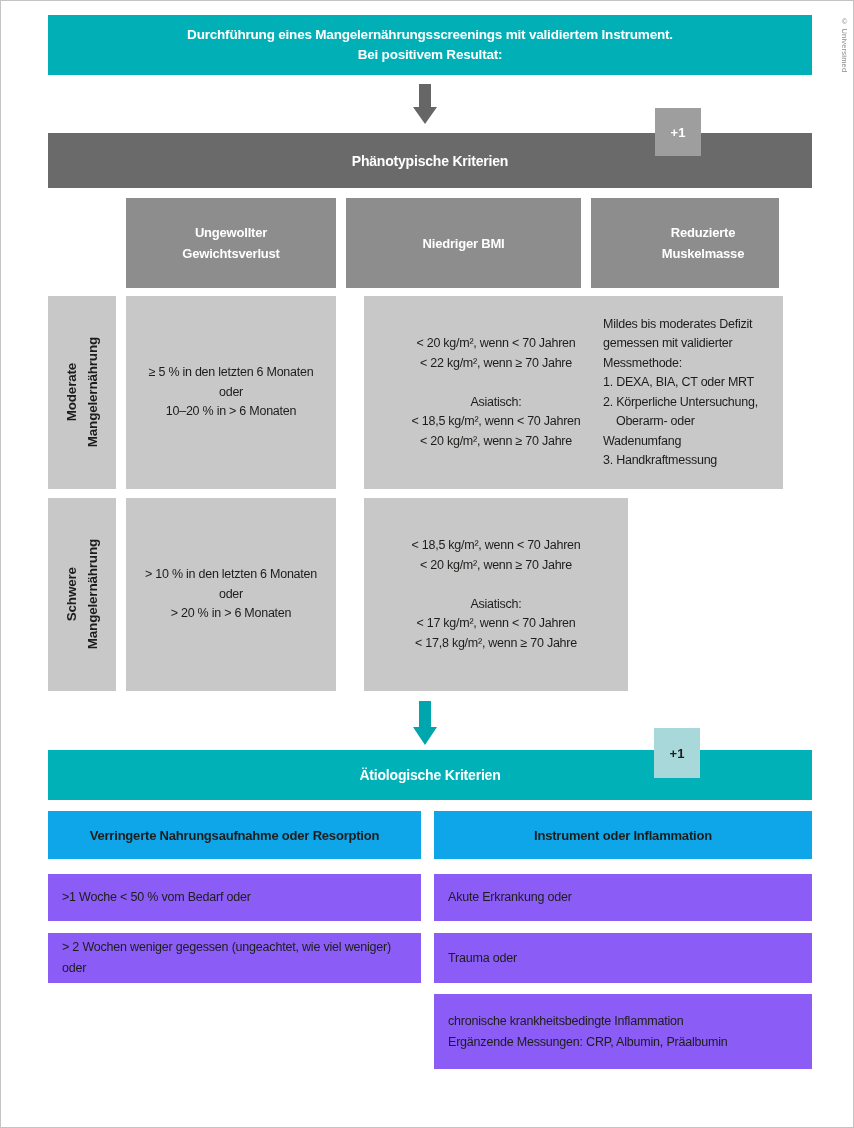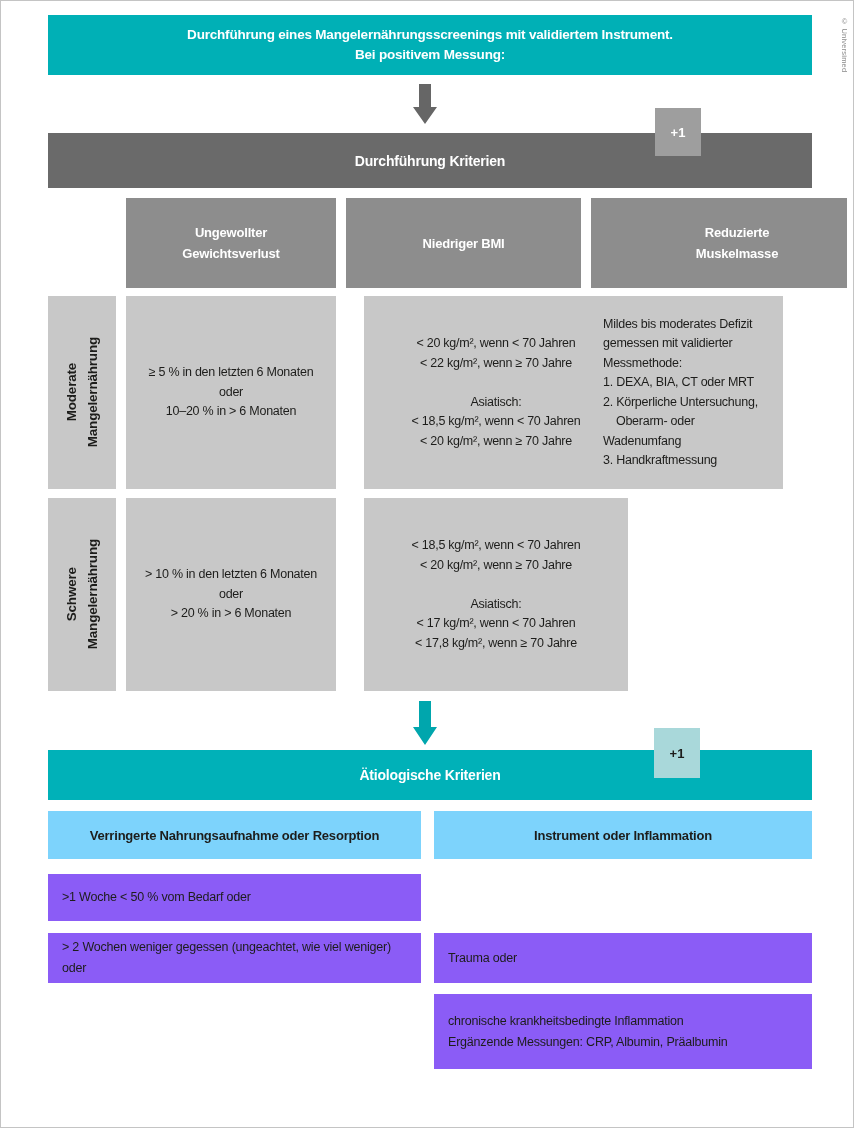--- a/index.html
+++ b/index.html
@@ -14,40 +14,40 @@
   
   .pheno-bar{left:47px;top:132px;width:764px;height:55px;background:#6a6a6a;color:#fff;
              font-weight:bold;font-size:14px;letter-spacing:-0.2px;}
   .pheno-plus{left:654px;top:107px;width:46px;height:48px;background:#9e9e9e;color:#fff;
               font-weight:bold;font-size:13px;}
   
   .gcol{top:197px;height:90px;background:#8d8d8d;color:#fff;font-weight:bold;font-size:13px;
         line-height:21px;letter-spacing:-0.2px;}
   .gcol1{left:125px;width:210px;}
   .gcol2{left:345px;width:235px;}
-  .gcol3{left:590px;width:256px;padding-left:36px;}
+  .gcol3{left:590px;width:188px;padding-left:36px;}
   
   .grow1{top:295px;height:193px;}
   .grow2{top:497px;height:193px;}
   .gcell{background:#c8c8c8;font-size:12.5px;line-height:19.5px;letter-spacing:-0.25px;}
   .rlabel{left:47px;width:68px;}
   .rlabel span{writing-mode:vertical-rl;transform:rotate(180deg);font-weight:bold;
                font-size:13.5px;line-height:21px;text-align:center;white-space:pre-wrap;letter-spacing:-0.2px;}
   .c1{left:125px;width:210px;}
   .c2{left:363px;width:264px;}
   .c3{left:590px;width:192px;display:flex;align-items:center;}
   .c3 div{padding:0 10px 0 12px;text-align:left;}
   
   .arrow{left:411px;}
   
   .etio-bar{left:47px;top:749px;width:764px;height:50px;background:#00b1b8;color:#fff;
             font-weight:bold;font-size:14px;letter-spacing:-0.2px;}
   .etio-plus{left:653px;top:727px;width:46px;height:50px;background:#a9d8da;color:#1d1d1b;
              font-weight:bold;font-size:13px;}
-  .tcol{top:810px;height:48px;background:#7dd3fc;color:#1d1d1b;font-weight:bold;font-size:13px;letter-spacing:-0.2px;}
+  .tcol{top:810px;height:48px;background:#0ea5e9;color:#1d1d1b;font-weight:bold;font-size:13px;letter-spacing:-0.2px;}
   .tleft{left:47px;width:373px;}
   .tright{left:433px;width:378px;}
   .tcell{background:#8b5cf6;color:#1d1d1b;font-size:12.5px;line-height:21px;letter-spacing:-0.2px;
          display:flex;align-items:center;}
   .tcell div{padding-left:14px;padding-right:10px;text-align:left;}
   .trA{top:873px;height:47px;}
   .trB{top:932px;height:50px;}
   .trC{top:993px;height:75px;}
   
   .footnote{left:47px;top:1082px;width:770px;font-style:italic;font-size:9.5px;line-height:15px;
@@ -56,30 +56,30 @@
   .copyright{right:4px;top:16px;writing-mode:vertical-rl;font-size:7.5px;color:#8a8a8a;letter-spacing:0.2px;}
 </style>
 </head>
 <body>
 
 <div class="canvas">
 
   <div class="abs banner center">
     <div>
       <div>Durchführung eines Mangelernährungsscreenings mit validiertem Instrument.</div>
-      <div>Bei positivem Messung:</div>
+      <div>Bei positivem Resultat:</div>
     </div>
   </div>
 
   <svg class="abs arrow" style="top:83px;" width="26" height="40" viewBox="0 0 26 40">
     <path d="M7 0 h12 v23 h6 L13 40 L1 23 h6 Z" fill="#666666"></path>
   </svg>
 
   <div class="abs pheno-bar center">
-    <span>Durchführung Kriterien</span>
+    <span>Phänotypische Kriterien</span>
   </div>
   <div class="abs pheno-plus center">
     <span>+1</span>
   </div>
 
   <div class="abs gcol gcol2 center pre">Niedriger BMI</div>
   <div class="abs gcol gcol1 center pre">Ungewollter
 Gewichtsverlust</div>
   <div class="abs gcol gcol3 center pre">Reduzierte
 Muskelmasse</div>
@@ -131,20 +131,23 @@
   <div class="abs etio-plus center">
     <span>+1</span>
   </div>
 
   <div class="abs tcol tleft center">Verringerte Nahrungsaufnahme oder Resorption</div>
   <div class="abs tcol tright center">Instrument oder Inflammation</div>
 
   <div class="abs tcell tleft trA">
     <div class="pre">&gt;1 Woche &lt; 50 % vom Bedarf oder</div>
   </div>
+  <div class="abs tcell tright trA">
+    <div class="pre">Akute Erkrankung oder</div>
+  </div>
 
   <div class="abs tcell tleft trB">
     <div class="pre">&gt; 2 Wochen weniger gegessen (ungeachtet, wie viel weniger)
 oder</div>
   </div>
   <div class="abs tcell tright trB">
     <div class="pre">Trauma oder</div>
   </div>
 
   <div class="abs tcell tright trC">

